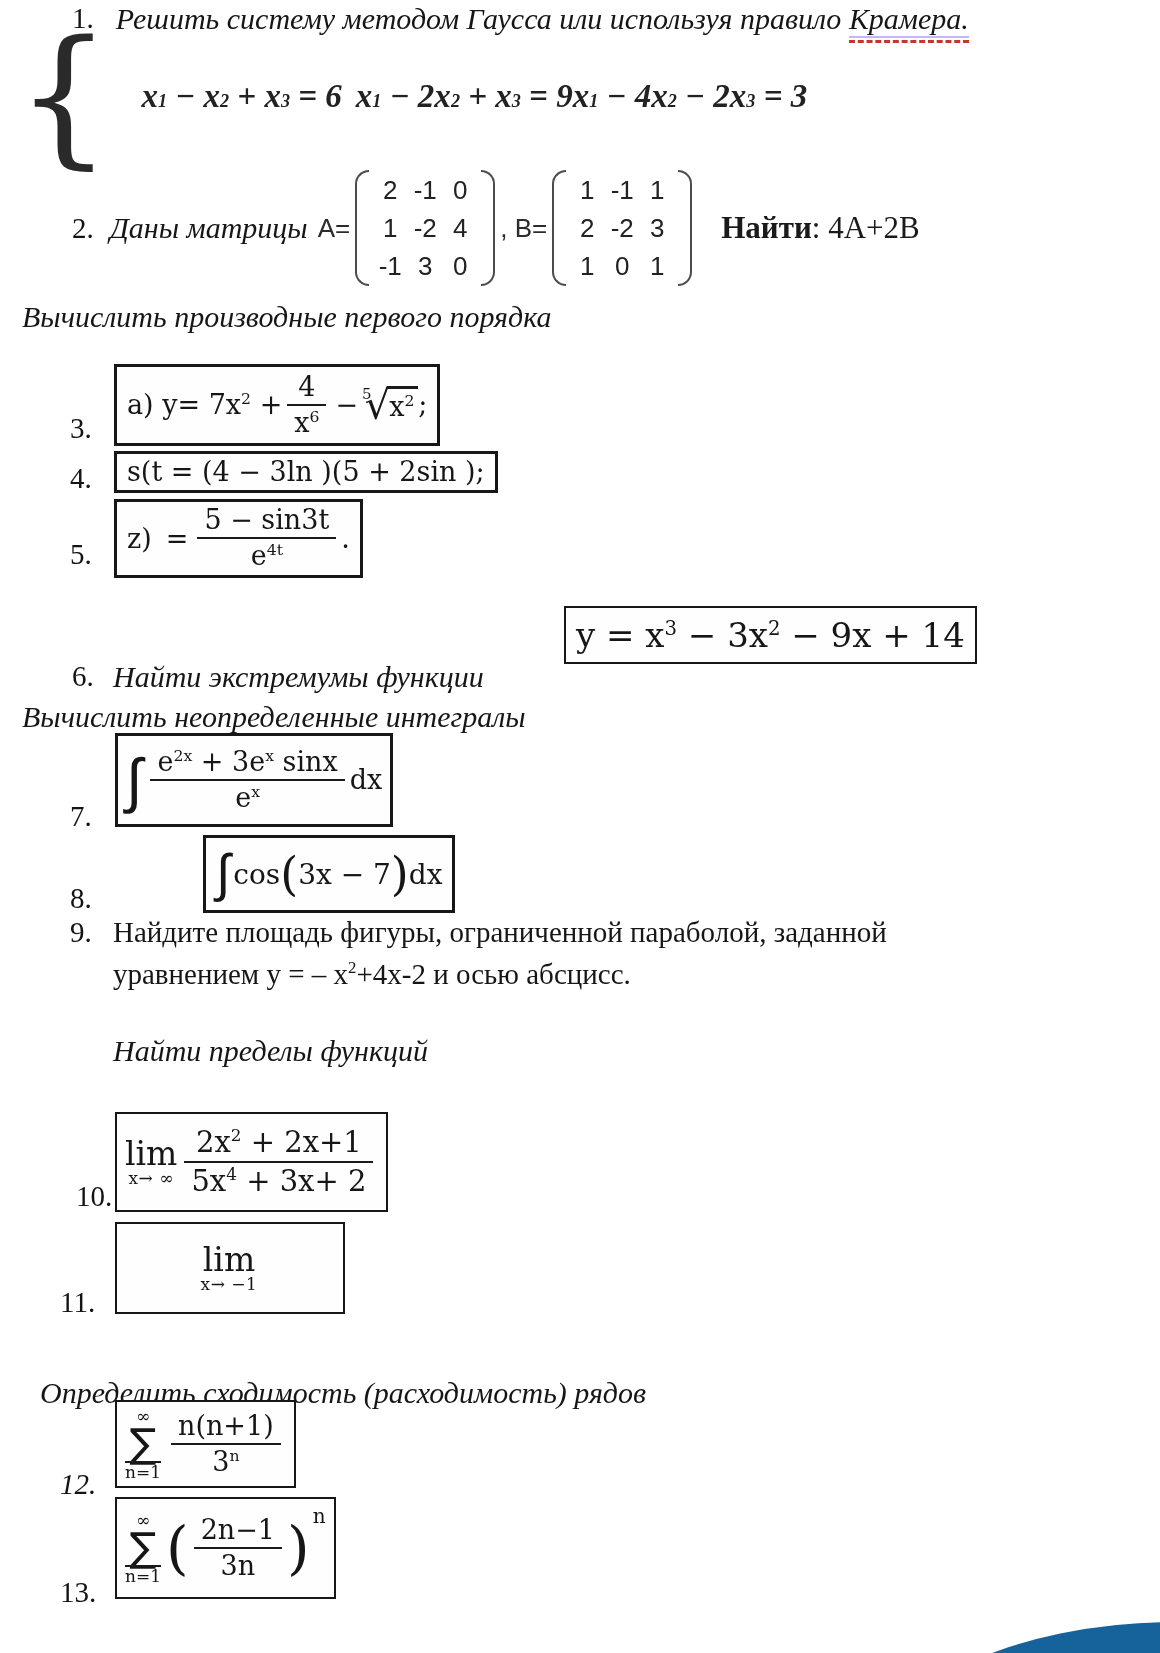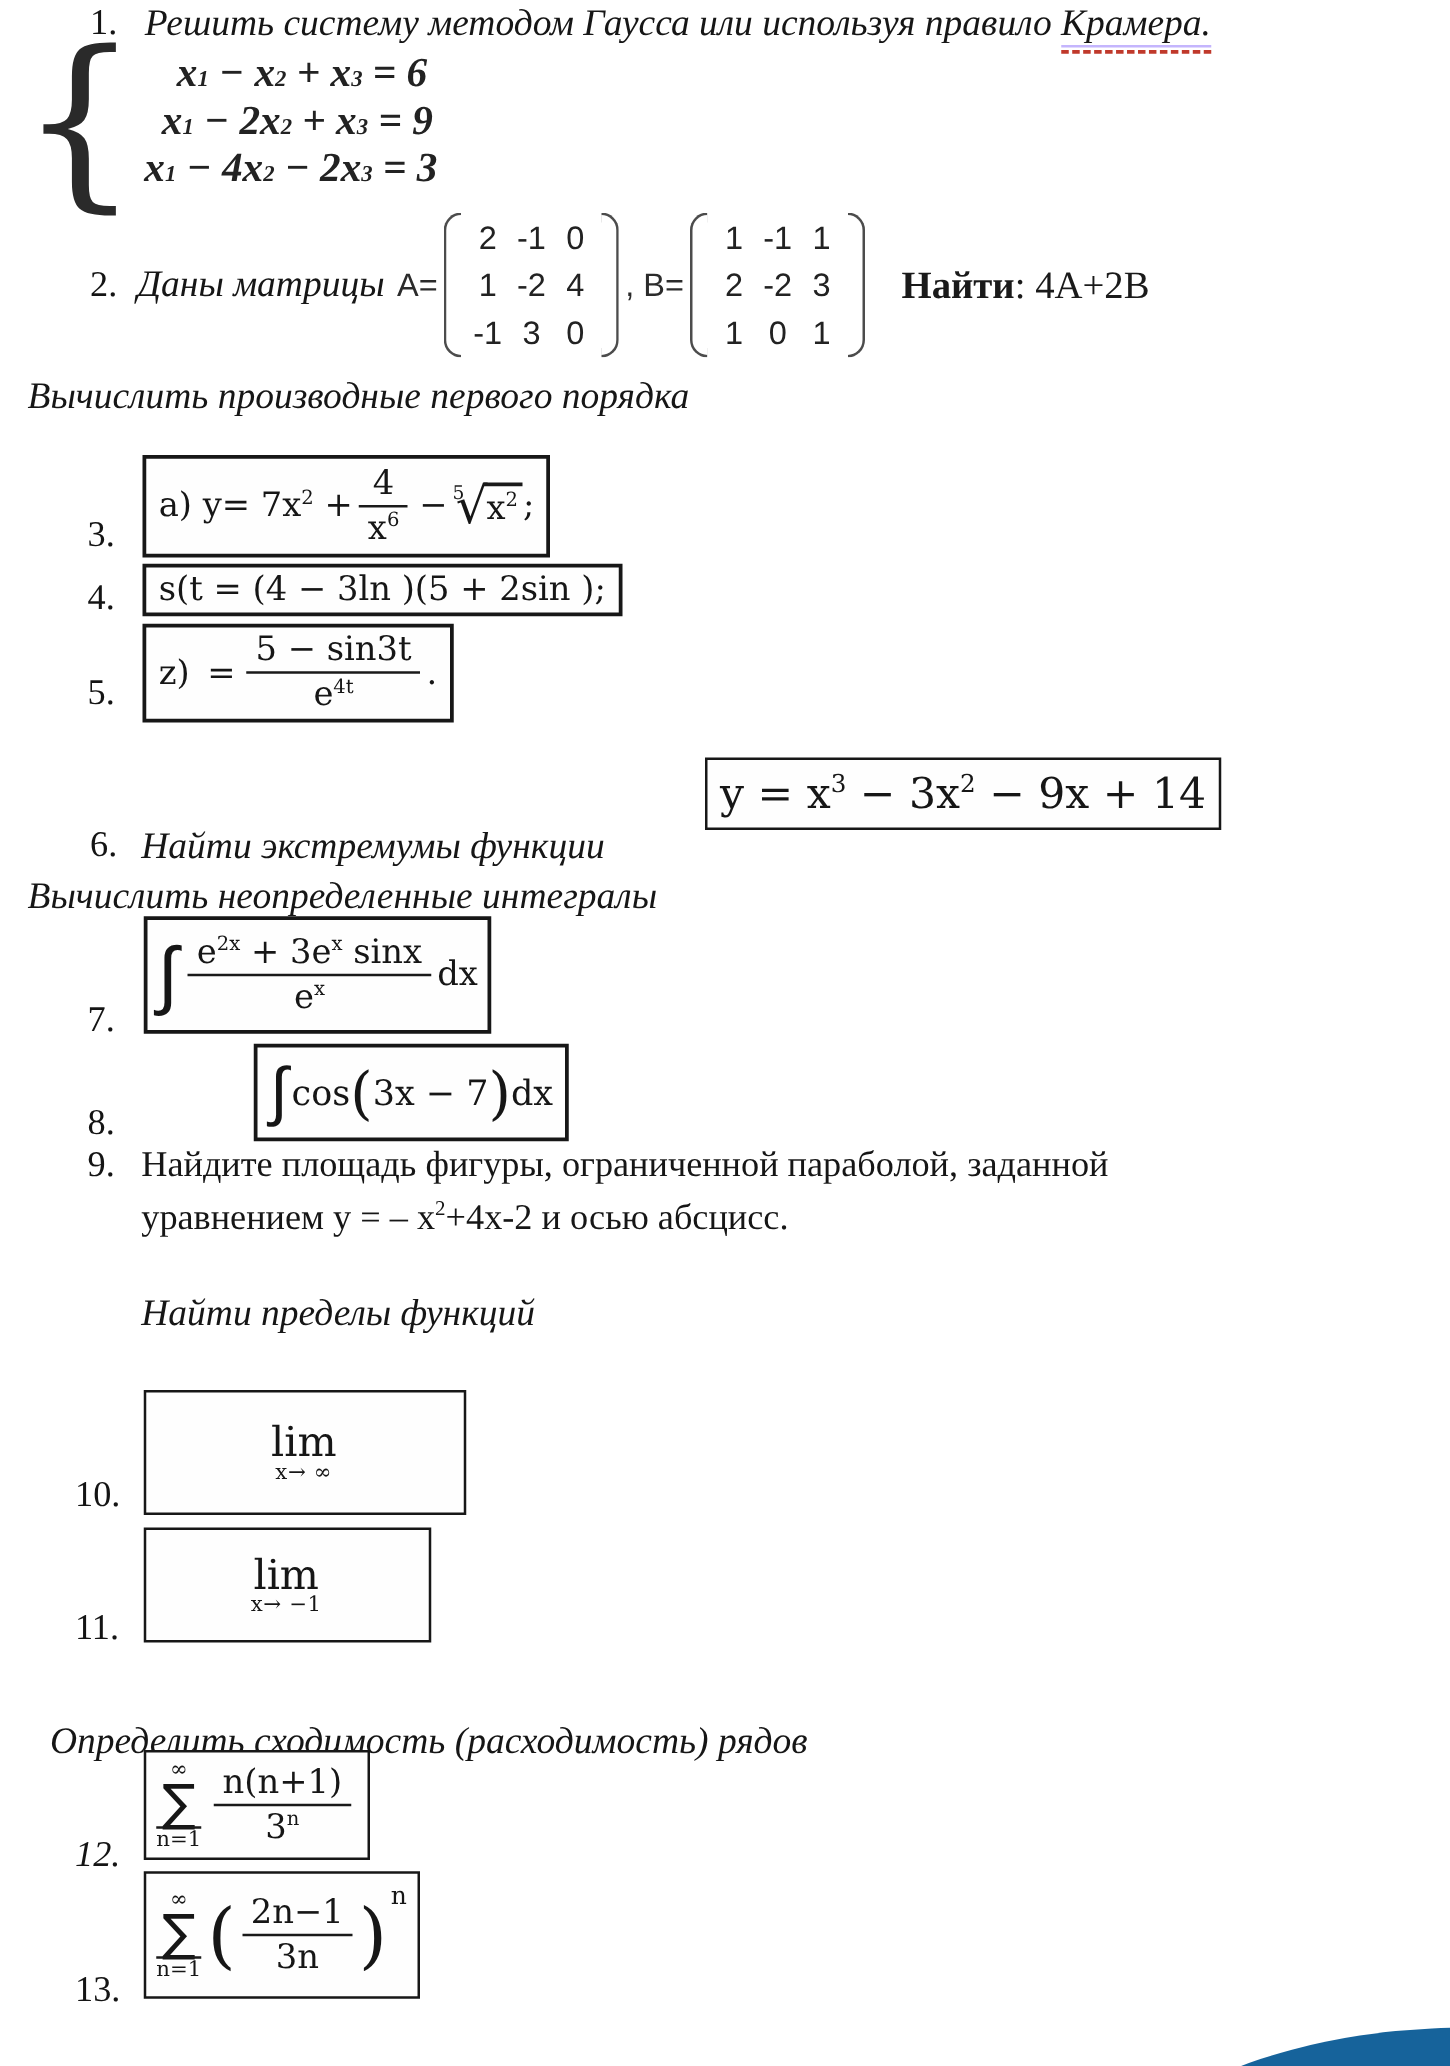--- a/index.html
+++ b/index.html
@@ -15,21 +15,21 @@
   .plain{font-size:29px;color:#161616;white-space:nowrap;}
 
   
   .kramer{position:relative;border-bottom:2px solid #c4b5fd;padding-bottom:1px;}
   .kramer::after{content:"";position:absolute;left:0;right:0;bottom:-7px;border-bottom:3px dashed #c0392b;}
 
   
   .sys{display:flex;align-items:center;}
   .brace{font-size:150px;line-height:112px;font-weight:400;color:#2a2a2a;
          font-family:"DejaVu Serif", serif;margin-right:4px;}
-  .eqs{display:flex;flex-direction:column;}
+  .eqs{display:flex;flex-direction:row;}
   .eq{font-style:italic;font-weight:600;font-size:33px;line-height:38px;color:#222;white-space:nowrap;}
   .eq:nth-child(1){padding-left:26px;}
   .eq:nth-child(2){padding-left:14px;}
   .eq:nth-child(3){padding-left:0;}
   sub{font-size:55%;vertical-align:-18%;line-height:0;}
   sup{font-size:58%;vertical-align:super;line-height:0;}
 
   
   .row2{display:flex;align-items:center;white-space:nowrap;}
   .row2 .qnum{margin-right:16px;}
@@ -80,21 +80,21 @@
   #h1{left:22px;top:300px;}
   #n3{left:70px;top:412px;} #b3{left:114px;top:364px;min-width:258px;min-height:72px;font-size:27px;padding:2px 10px;}
   #n4{left:70px;top:462px;} #b4{left:114px;top:451px;min-width:298px;min-height:32px;font-size:27px;padding:1px 10px;}
   #n5{left:70px;top:538px;} #b5{left:114px;top:499px;min-width:190px;min-height:66px;font-size:27px;padding:2px 10px;}
   #n6{left:72px;top:660px;} #l6{left:113px;top:660px;} #b6{left:564px;top:606px;min-width:352px;min-height:54px;font-size:34px;padding:0 10px;border-width:2px;}
   #h2{left:22px;top:700px;}
   #n7{left:70px;top:800px;} #b7{left:115px;top:733px;min-width:242px;min-height:84px;font-size:27px;padding:2px 8px;}
   #n8{left:70px;top:882px;} #b8{left:203px;top:835px;min-width:192px;min-height:68px;font-size:28px;padding:2px 10px;}
   #n9{left:70px;top:916px;} #l9a{left:113px;top:916px;} #l9b{left:113px;top:958px;}
   #h3{left:113px;top:1034px;}
-  #n10{left:60px;top:1180px;} #b10{left:115px;top:1112px;min-width:238px;min-height:92px;font-size:29px;padding:2px 8px;border-width:2.5px;}
+  #n10{left:76px;top:1180px;} #b10{left:115px;top:1112px;min-width:238px;min-height:92px;font-size:29px;padding:2px 8px;border-width:2.5px;}
   #n11{left:60px;top:1286px;} #b11{left:115px;top:1222px;min-width:210px;min-height:84px;font-size:29px;padding:2px 8px;border-width:2.5px;}
   #h4{left:40px;top:1376px;}
   #n12{left:60px;top:1468px;font-style:italic;} #b12{left:115px;top:1400px;min-width:146px;min-height:80px;font-size:27px;padding:2px 8px;border-width:2.5px;}
   #n13{left:60px;top:1576px;} #b13{left:115px;top:1497px;min-width:172px;min-height:94px;font-size:27px;padding:2px 8px;border-width:2.5px;}
 
   #blue-circle{left:875px;top:1622px;width:600px;height:300px;border-radius:50%;background:#16639b;}
 </style>
 </head>
 <body>
 
@@ -217,20 +217,24 @@
 <div class="abs plain" id="l9b"><span>уравнением y = – x</span><sup>2</sup><span>+4x-2 и осью абсцисс.</span></div>
 
 <div class="abs head-it" id="h3">Найти пределы функций</div>
 
 <span class="abs qnum" id="n10">10.</span>
 <div class="fbox" id="b10">
   <span class="lim-block">
     <span class="lim-main">lim</span>
     <span class="lim-under">x→ ∞</span>
   </span>
+  <span class="fr">
+    <span class="top"><span>2x</span><sup>2</sup><span> + 2x+1</span></span>
+    <span class="bot"><span>5x</span><sup>4</sup><span> + 3x+ 2</span></span>
+  </span>
 </div>
 
 <span class="abs qnum" id="n11">11.</span>
 <div class="fbox" id="b11">
   <span class="lim-block">
     <span class="lim-main">lim</span>
     <span class="lim-under">x→ −1</span>
   </span>
 </div>
 

